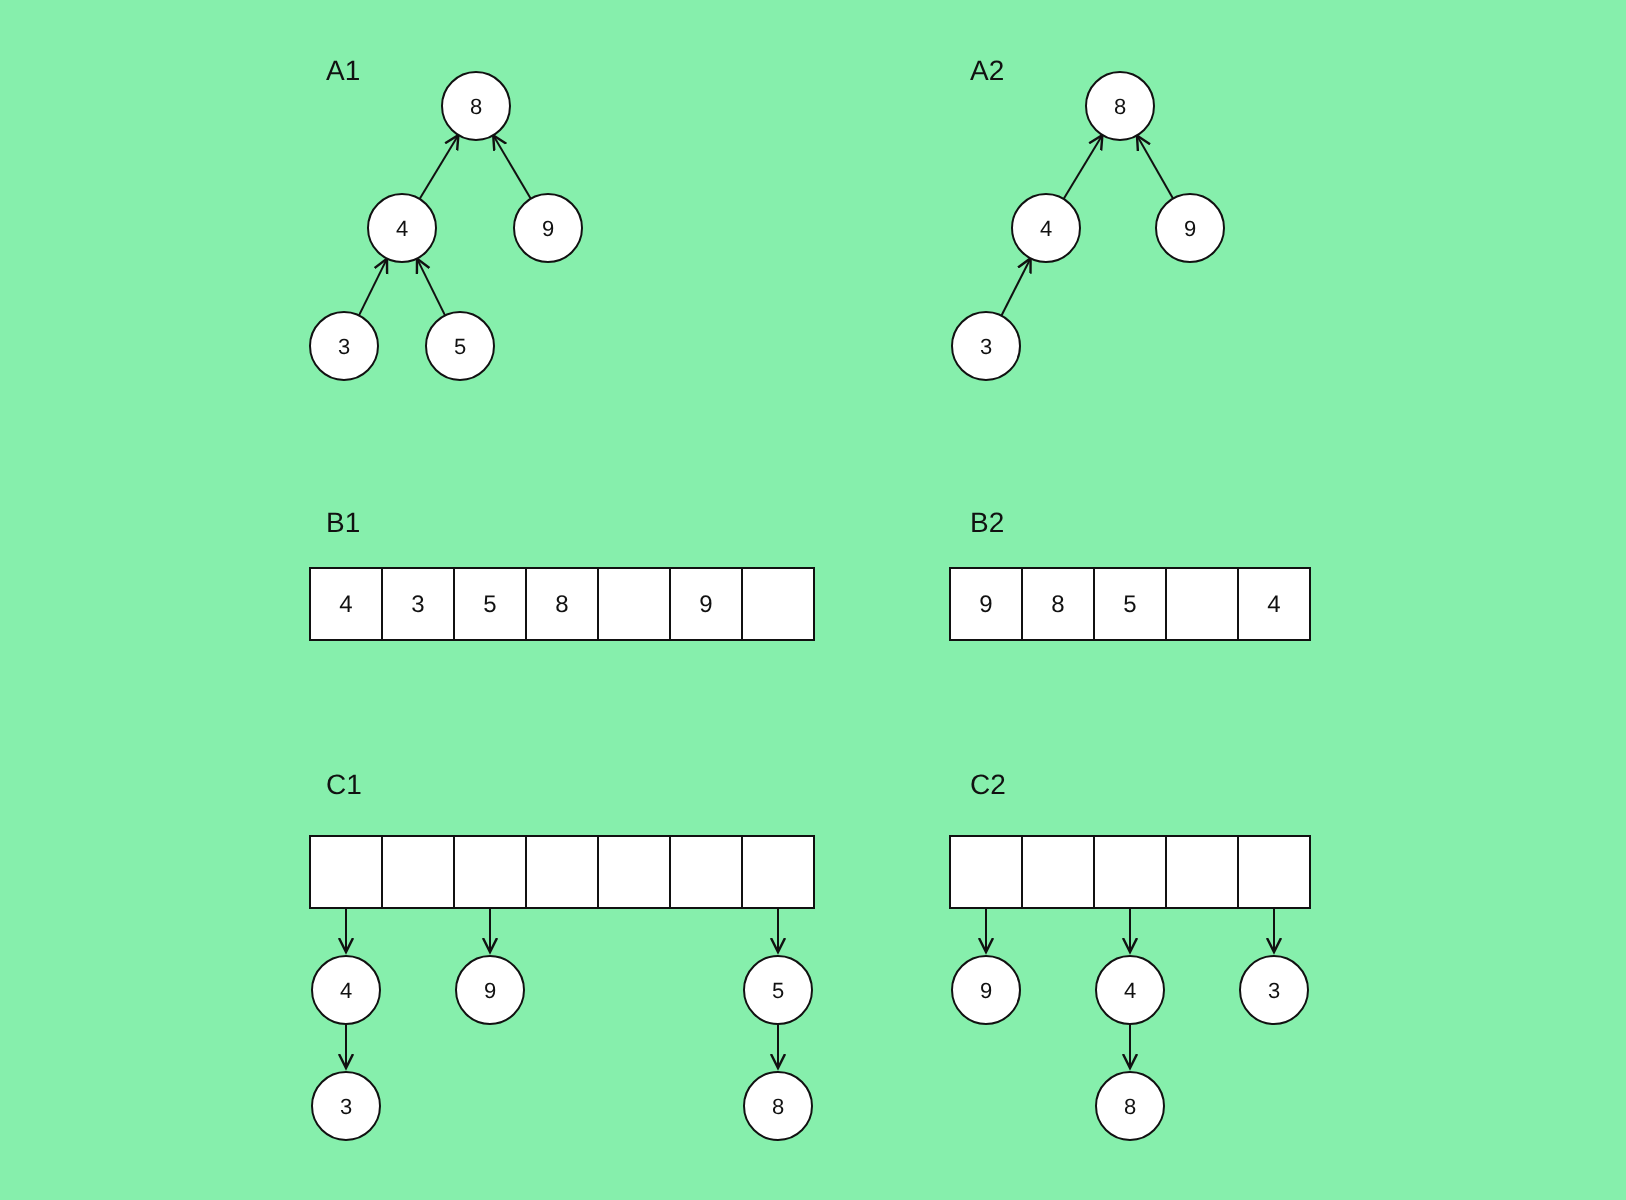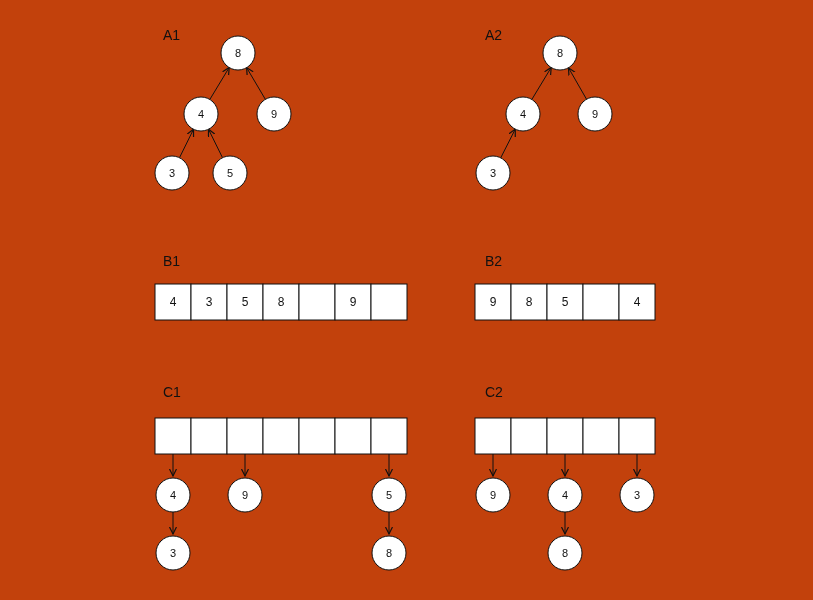--- a/index.html
+++ b/index.html
@@ -1,20 +1,20 @@
 <!DOCTYPE html>
 <html><head>
 <meta charset="utf-8">
 <style>
   html, body { margin: 0; padding: 0; background: #ffffff; }
   .canvas {
     position: relative;
     width: 813px;
     height: 600px;
-    background: #c2410c;
+    background: #86efac;
     font-family: "Liberation Sans", sans-serif;
   }
   svg { display: block; }
   svg line { stroke: #111111; stroke-width: 1; }
   svg circle { fill: #ffffff; stroke: #111111; stroke-width: 1; }
   svg rect.cell { fill: #ffffff; stroke: #111111; stroke-width: 1; }
   text { fill: #111111; font-family: "Liberation Sans", sans-serif; }
   text.label { font-size: 14px; }
   text.nv { font-size: 11px; text-anchor: middle; }
   text.cv { font-size: 12px; text-anchor: middle; }

